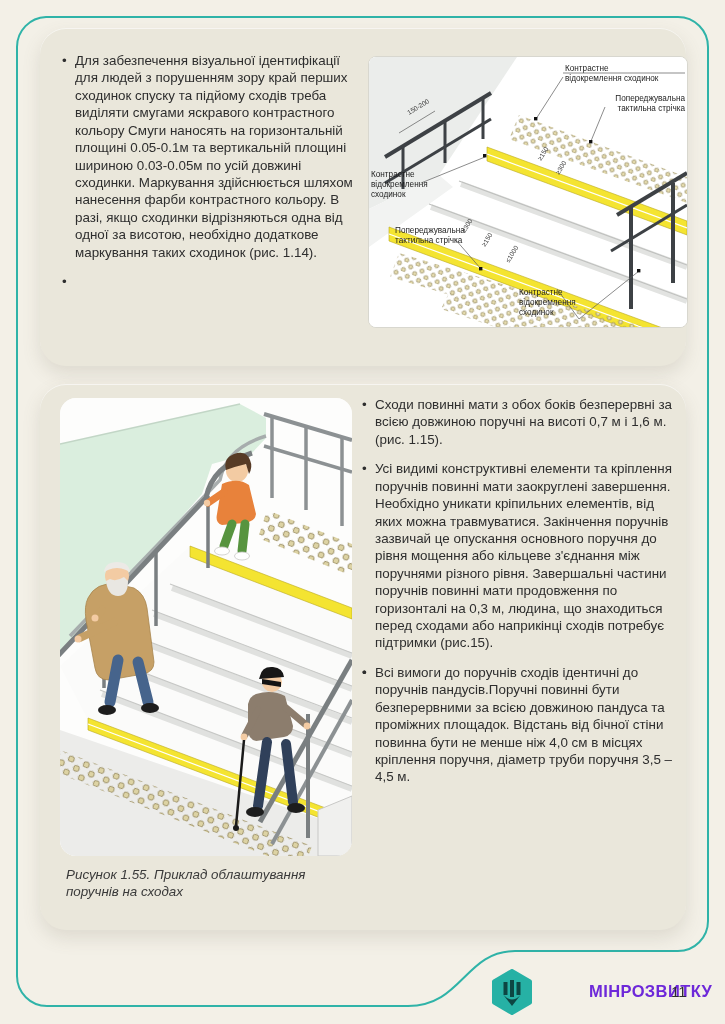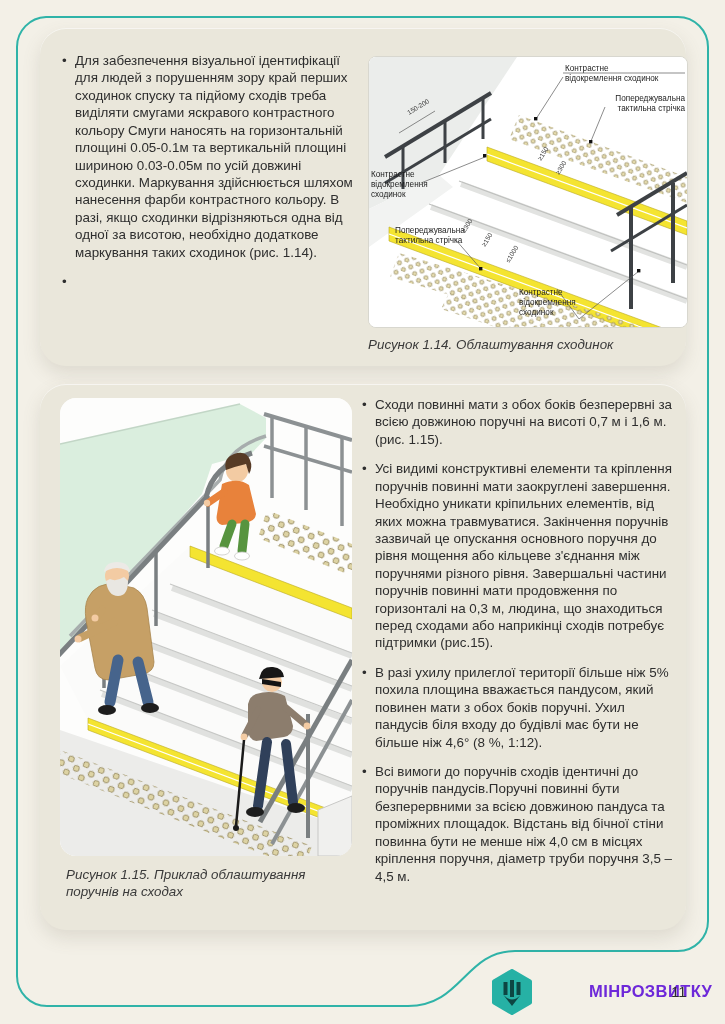--- a/index.html
+++ b/index.html
@@ -144,21 +144,20 @@
 
       <g>
         <text class="fig-label" x="150" y="238">Контрастне</text>
         <text class="fig-label" x="150" y="248">відокремлення</text>
         <text class="fig-label" x="150" y="258">сходинок</text>
         <path class="leader" d="M188,232 L210,262 L270,214"></path>
           <rect x="268" y="212" width="3.4" height="3.4" fill="#111"></rect>
       </g>
     </svg>
   </div>
-  <div class="caption" style="left:328px;top:308px;width:318px;">Рисунок 1.14. Облаштування сходинок</div>
 </div>
 
 <div class="card" id="card-bottom">
 
   <div class="figbox-soft" style="left:20px;top:14px;width:292px;height:458px;">
     <svg width="292" height="458" viewBox="0 0 292 458">
       <defs>
         <pattern id="dots15" width="16" height="14" patternUnits="userSpaceOnUse" patternTransform="rotate(21)">
           <circle cx="4" cy="4" r="3" fill="#ddd3a4" stroke="#8d8257" stroke-width="0.8"></circle>
           <circle cx="12" cy="11" r="3" fill="#ddd3a4" stroke="#8d8257" stroke-width="0.8"></circle>
@@ -259,34 +258,33 @@
         <circle cx="247" cy="328" r="3.4" fill="#f3cba3"></circle>
         <line x1="207" y1="344" x2="198" y2="408" stroke="#30405a" stroke-width="10" stroke-linecap="round"></line>
         <line x1="226" y1="346" x2="233" y2="404" stroke="#30405a" stroke-width="10" stroke-linecap="round"></line>
         <ellipse cx="195" cy="414" rx="9" ry="5" fill="#1d1d1d"></ellipse>
         <ellipse cx="236" cy="410" rx="9" ry="5" fill="#1d1d1d"></ellipse>
         <line x1="184" y1="342" x2="176" y2="428" stroke="#1a1a1a" stroke-width="2.5"></line>
         <circle cx="176" cy="430" r="3" fill="#1a1a1a"></circle>
       </g>
     </svg>
   </div>
-  <div class="caption" style="left:26px;top:482px;width:276px;">Рисунок 1.15. Приклад облаштування поручнів на сходах</div>
+  <div class="caption" style="left:26px;top:482px;width:276px;">Рисунок 1.55. Приклад облаштування поручнів на сходах</div>
 
   <div class="textcol" style="left:322px;top:12px;width:318px;">
     <div class="bullet">
       <span class="marker">•</span>
       <span>Сходи повинні мати з обох боків безперервні за всією довжиною поручні на висоті 0,7 м і 1,6 м. (рис. 1.15).</span>
     </div>
     <div class="bullet">
       <span class="marker">•</span>
       <span>Усі видимі конструктивні елементи та кріплення поручнів повинні мати заокруглені завершення. Необхідно уникати кріпильних елементів, від яких можна травмуватися. Закінчення поручнів зазвичай це опускання основного поручня до рівня мощення або кільцеве з'єднання між поручнями різного рівня. Завершальні частини поручнів повинні мати продовження по горизонталі на 0,3 м, людина, що знаходиться перед сходами або наприкінці сходів потребує підтримки (рис.15).</span>
     </div>
     <div class="bullet">
       <span class="marker">•</span>
-      <span>В разі ухилу прилеглої території більше ніж 5% похила площина вважається пандусом, який повинен мати з обох боків поручні. Ухил пандусів біля входу до будівлі має бути не більше ніж 4,6° (8 %, 1:12).</span>
     </div>
     <div class="bullet">
       <span class="marker">•</span>
       <span>Всі вимоги до поручнів сходів ідентичні до поручнів пандусів.Поручні повинні бути безперервними за всією довжиною пандуса та проміжних площадок. Відстань від бічної стіни повинна бути не менше ніж 4,0 см в місцях кріплення поручня, діаметр труби поручня 3,5 – 4,5 м.</span>
     </div>
   </div>
 </div>
 
 <svg style="position:absolute;left:490px;top:969px;" width="44" height="46" viewBox="-22 -23 44 46">
   <polygon points="0,-21 18,-10.5 18,10.5 0,21 -18,10.5 -18,-10.5" fill="#26b1a5" stroke="#26b1a5" stroke-width="4" stroke-linejoin="round"></polygon>

